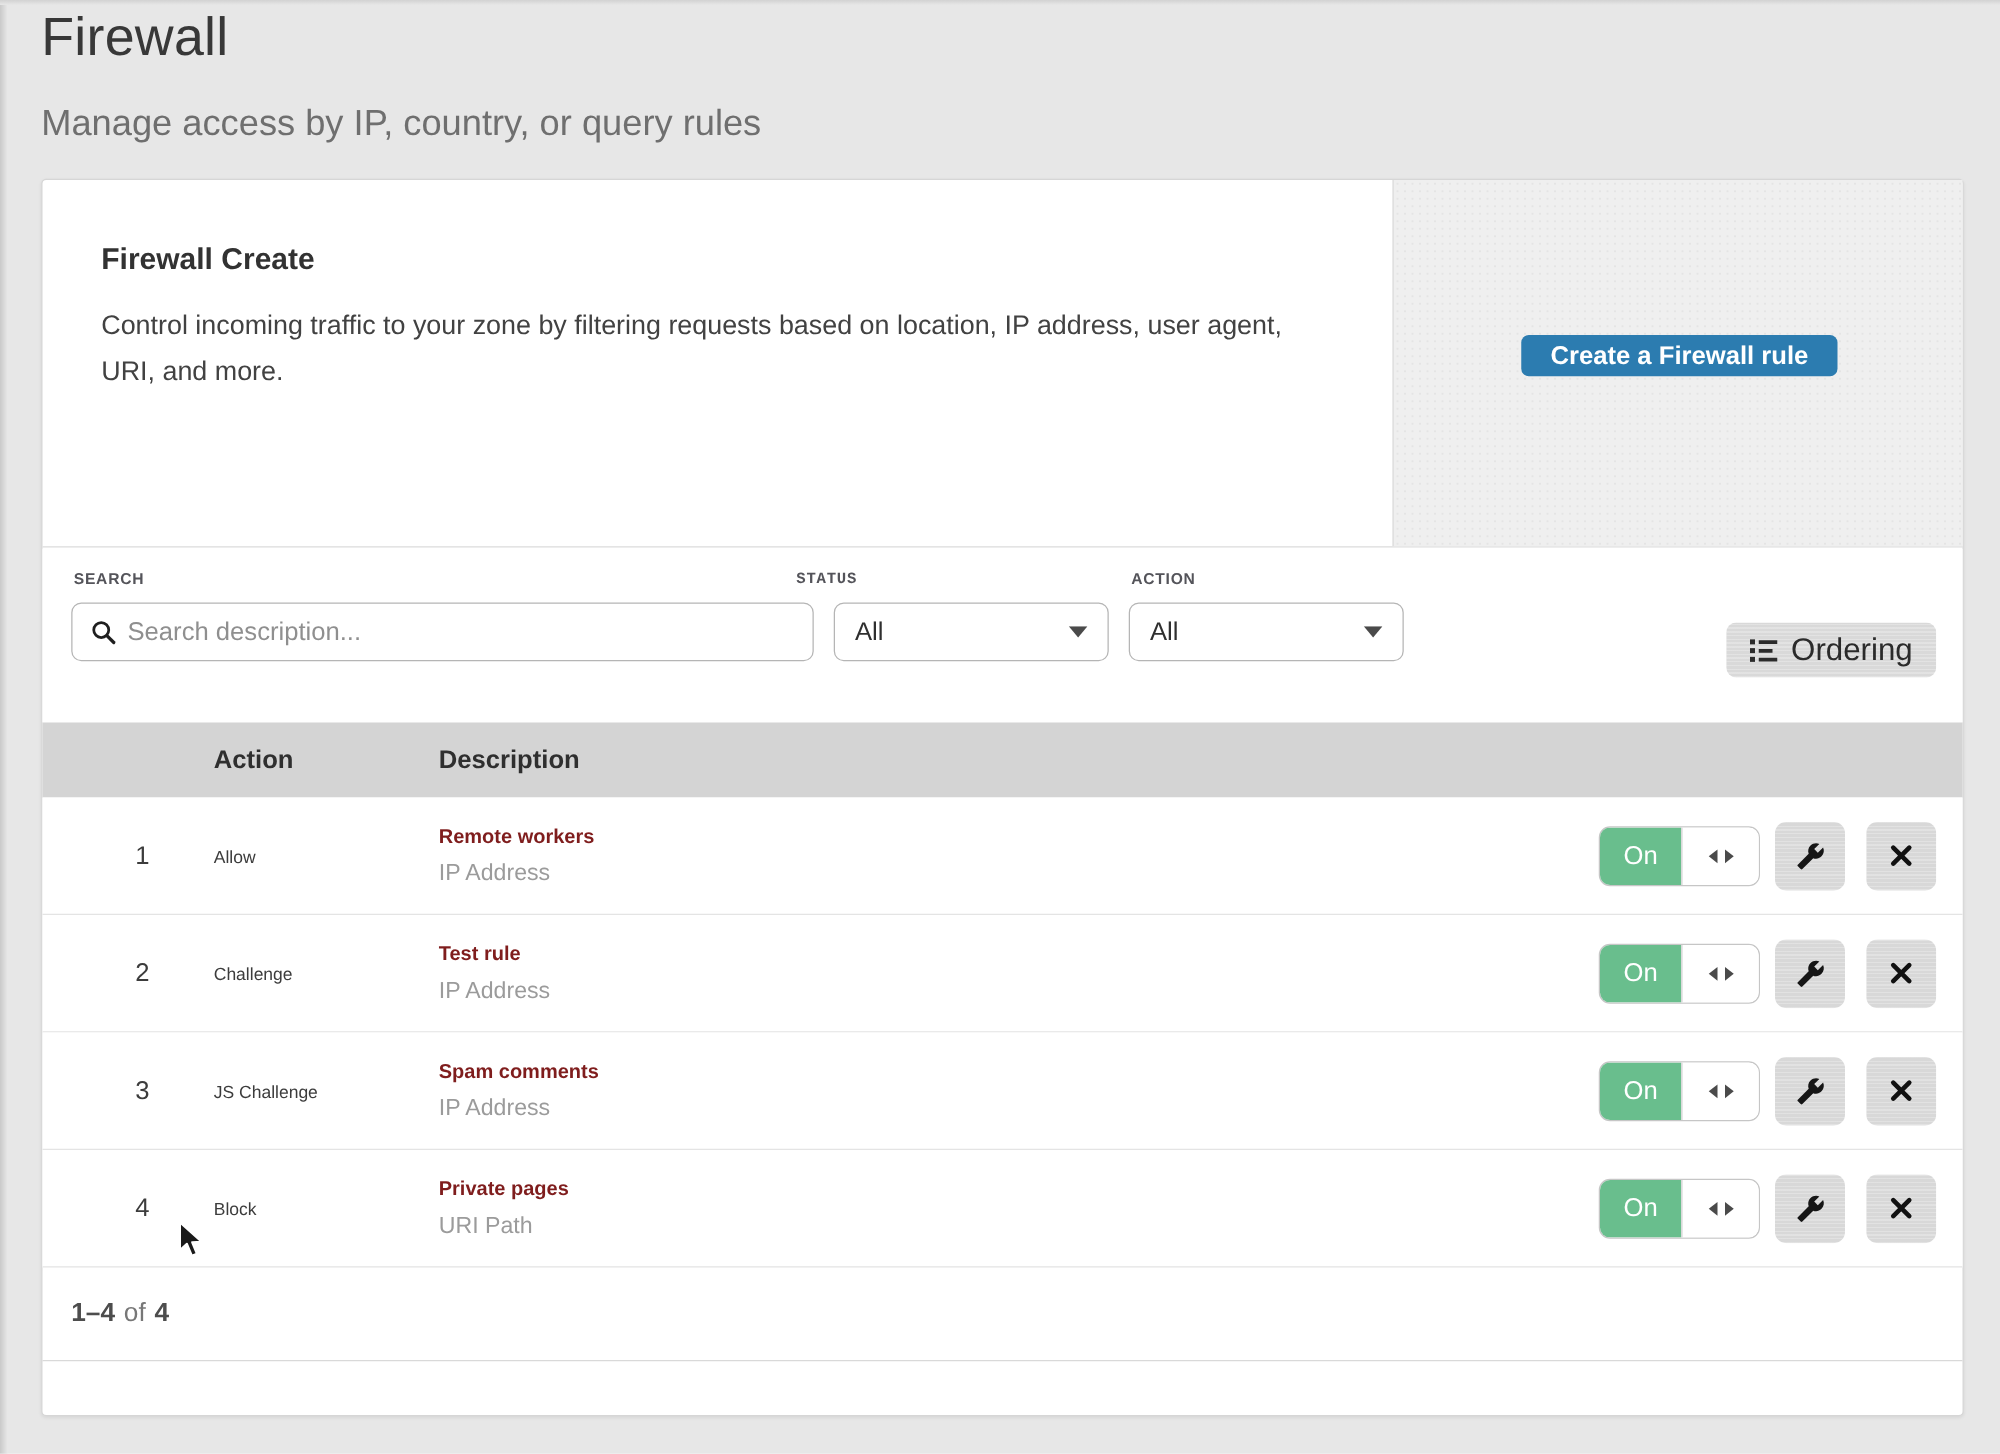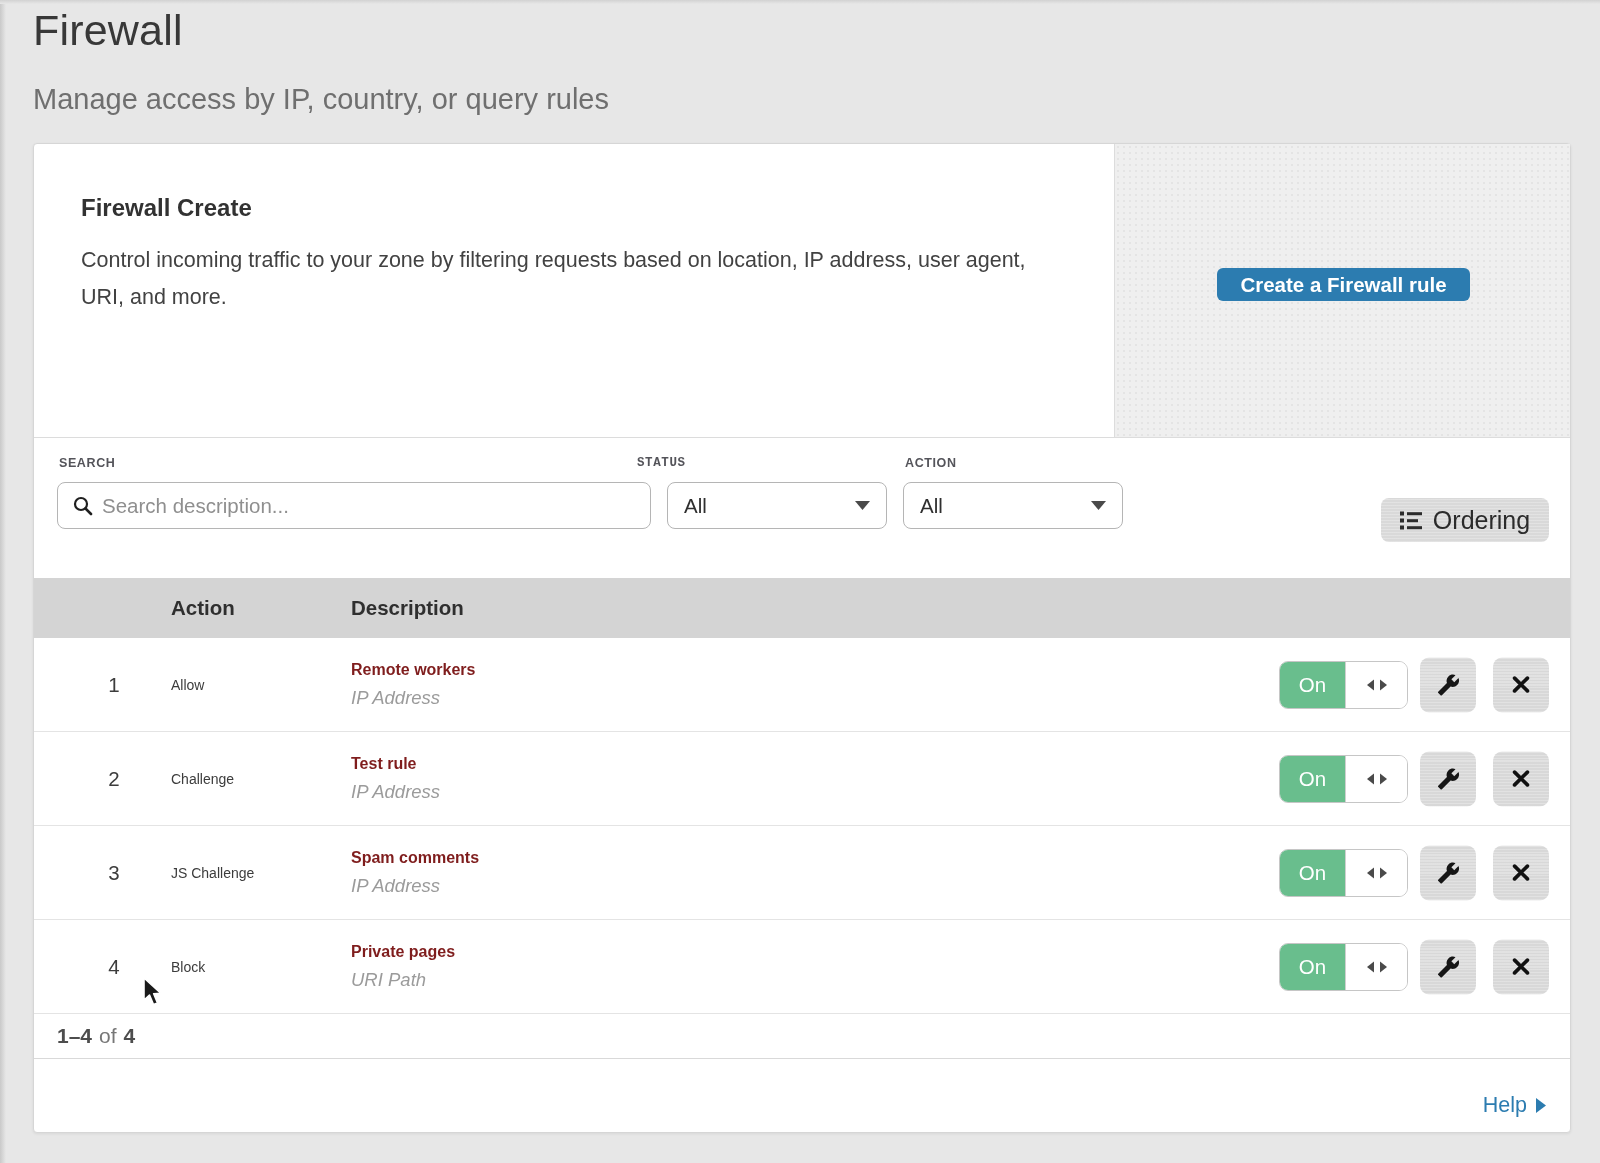--- a/index.html
+++ b/index.html
@@ -80,21 +80,21 @@
     background:#d4d4d4; display:flex; align-items:center;
     font-size:20.5px; font-weight:bold; color:#2f2f2f;
   }
   .th-action { position:absolute; left:137px; } .th-desc { position:absolute; left:317px; }
   .rows-container { position:absolute; left:0; top:494px; width:100%; }
   .table-row { position:relative; height:94px; border-bottom:1px solid #e4e4e4; background:#fff; }
   .cell-priority { position:absolute; left:66px; width:28px; top:50%; transform:translateY(-50%); text-align:center; font-size:20.5px; color:#3c3c3c; }
   .cell-action { position:absolute; left:137px; top:50%; transform:translateY(-50%); font-size:14px; color:#3c3c3c; }
   .cell-desc { position:absolute; left:317px; top:50%; transform:translateY(-50%); }
   .desc-title { font-size:16px; color:#7f1d1d;font-weight:bold; }
-  .desc-sub { margin-top:8px; font-size:18.5px; color:#9b9b9b;font-style:italic; }
+  .desc-sub { margin-top:8px; font-size:18.5px; color:#9b9b9b; }
 
   .toggle {
     position:absolute; left:1245px; top:50%; transform:translateY(-50%);
     width:129px; height:48px; border:1px solid #c6c6c6; border-radius:9px;
     display:flex; overflow:hidden; cursor:pointer; background:#fff;
   }
   .toggle-on {
     width:65px; height:100%; background:var(--toggle-green,#69be8d); color:#ffffff;
     display:flex; align-items:center; justify-content:center; font-size:20.5px;
   }
@@ -105,21 +105,21 @@
   .icon-btn {
     position:absolute; top:50%; transform:translateY(-50%);
     width:56px; height:55px; border:none; border-radius:9px; background:#d8d8d8; cursor:pointer;
     display:flex; align-items:center; justify-content:center;
     background-image:repeating-linear-gradient(0deg, rgba(255,255,255,.25) 0 1px, transparent 1px 3px);
   }
   .btn-edit { left:1386px; } .btn-delete { left:1459px; }
 
   
   .pagination-row {
-    position:absolute; left:0; top:869px; width:100%; height:46px;
+    position:absolute; left:0; top:869px; width:100%; height:76px;
     border-bottom:1px solid #d9d9d9; display:flex; align-items:center; padding-left:23px;
     font-size:21px; color:#777777;
   }
   .pagination-row b { color:#4d4d4d; }
   .pag-sep { margin:0 7px; }
   .help-row {
     position:absolute; left:0; top:932px; width:100%; height:58px;
     display:flex; align-items:center; justify-content:flex-end; padding-right:24px;
   }
   .help-link {
@@ -316,26 +316,18 @@
     </button>
   </div>
 </div>
 
   <div class="pagination-row">
     <b>1–4</b>
     <span class="pag-sep">of</span>
     <b>4</b>
   </div>
 
-  <div class="help-row">
-    <a class="help-link">
-      <span>Help</span>
-      <svg width="10" height="15" viewBox="0 0 10 15">
-          <polygon points="0,0 0,15 10,7.5" fill="#2c7cb0"></polygon>
-        </svg>
-    </a>
-  </div>
 
 </div>
 
 <svg class="mouse-cursor" width="22" height="30" viewBox="0 0 22 30">
   <path d="M1,1 L1,23 L6.5,18 L10.5,27.5 L14.5,26 L10.7,16.8 L18,16.3 Z" fill="#1a1a1a" stroke="#ffffff" stroke-width="1.6" stroke-linejoin="round"></path>
 </svg>
 
 </body></html>

